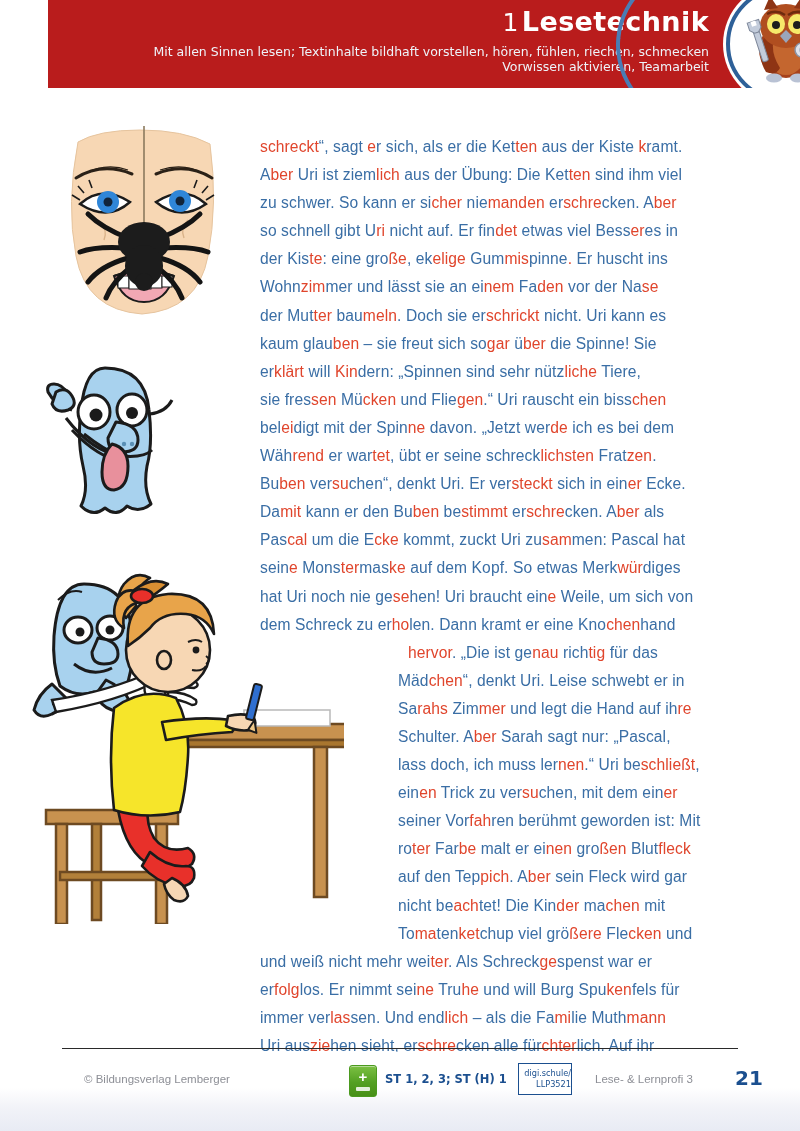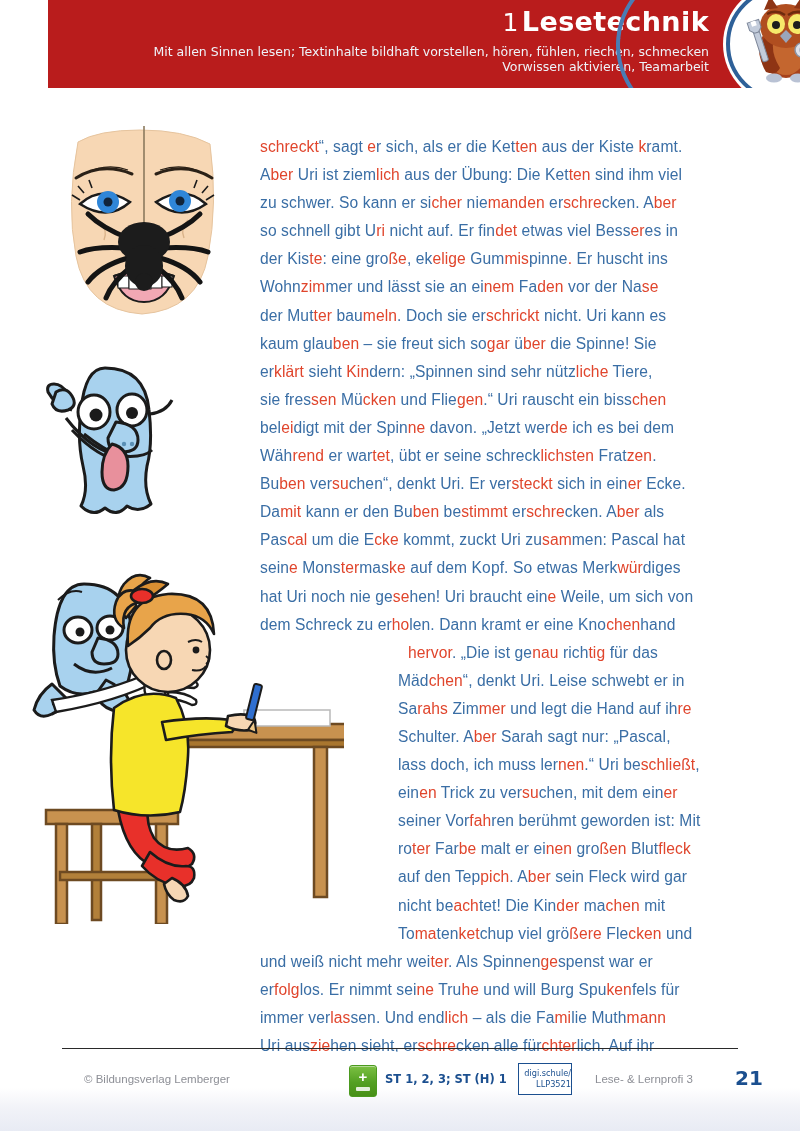--- a/index.html
+++ b/index.html
@@ -430,42 +430,42 @@
     <div class="textcol">
       <p id="story-lines">
           <span class="line"><span class="r">schreckt</span><span class="b">“, sagt </span><span class="r">e</span><span class="b">r sich, als er die Ket</span><span class="r">ten</span><span class="b"> aus der Kiste </span><span class="r">k</span><span class="b">ramt.</span></span>
           <span class="line"><span class="b">A</span><span class="r">ber</span><span class="b"> Uri ist ziem</span><span class="r">lich</span><span class="b"> aus der Übung</span><span class="b">: Die Ket</span><span class="r">ten</span><span class="b"> sind ihm viel</span></span>
           <span class="line"><span class="b">zu schwer. So kann er si</span><span class="r">cher</span><span class="b"> nie</span><span class="r">manden</span><span class="b"> er</span><span class="r">schre</span><span class="b">cken. A</span><span class="r">ber</span></span>
           <span class="line"><span class="b">so schnell gibt U</span><span class="r">ri</span><span class="b"> nicht auf. Er fin</span><span class="r">det</span><span class="b"> etwas viel Bess</span><span class="r">er</span><span class="b">es in</span></span>
           <span class="line"><span class="b">der Kis</span><span class="r">te</span><span class="b">: eine gro</span><span class="r">ße</span><span class="b">, ek</span><span class="r">elige</span><span class="b"> Gum</span><span class="r">mis</span><span class="b">pinne</span><span class="r">.</span><span class="b"> Er huscht ins</span></span>
           <span class="line"><span class="b">Wohn</span><span class="r">zim</span><span class="b">mer und lässt sie an ei</span><span class="r">nem</span><span class="b"> Fa</span><span class="r">den</span><span class="b"> vor der Na</span><span class="r">se</span></span>
           <span class="line"><span class="b">der Mut</span><span class="r">ter</span><span class="b"> bau</span><span class="r">meln</span><span class="b">. Doch sie er</span><span class="r">schrickt</span><span class="b"> nicht. Uri kann es</span></span>
           <span class="line"><span class="b">kaum glau</span><span class="r">ben</span><span class="b"> – sie freut sich so</span><span class="r">gar</span><span class="b"> ü</span><span class="r">ber</span><span class="b"> die Spinne! Sie</span></span>
-          <span class="line"><span class="b">er</span><span class="r">klärt</span><span class="b"> sieht </span><span class="r">Kin</span><span class="b">dern</span><span class="b">: „Spinnen sind sehr nütz</span><span class="r">liche</span><span class="b"> Tiere,</span></span>
+          <span class="line"><span class="b">er</span><span class="r">klärt</span><span class="b"> will </span><span class="r">Kin</span><span class="b">dern</span><span class="b">: „Spinnen sind sehr nütz</span><span class="r">liche</span><span class="b"> Tiere,</span></span>
           <span class="line"><span class="b">sie fres</span><span class="r">sen</span><span class="b"> Mü</span><span class="r">cken</span><span class="b"> und Flie</span><span class="r">gen</span><span class="b">.“ Uri rauscht ein biss</span><span class="r">chen</span></span>
           <span class="line"><span class="b">bel</span><span class="r">ei</span><span class="b">digt mit der Spin</span><span class="r">ne</span><span class="b"> davon. „Jetzt wer</span><span class="r">de</span><span class="b"> ich es bei dem</span></span>
           <span class="line"><span class="b">Wäh</span><span class="r">rend</span><span class="b"> er war</span><span class="r">tet</span><span class="b">, übt er seine schreck</span><span class="r">lichsten</span><span class="b"> Frat</span><span class="r">zen</span><span class="b">.</span></span>
           <span class="line"><span class="b">Bu</span><span class="r">ben</span><span class="b"> ver</span><span class="r">su</span><span class="b">chen“, denkt Uri. Er ver</span><span class="r">steckt</span><span class="b"> sich in ein</span><span class="r">er</span><span class="b"> Ecke.</span></span>
           <span class="line"><span class="b">Da</span><span class="r">mit</span><span class="b"> kann er den Bu</span><span class="r">ben</span><span class="b"> be</span><span class="r">stimmt</span><span class="b"> er</span><span class="r">schre</span><span class="b">cken. A</span><span class="r">ber</span><span class="b"> als</span></span>
           <span class="line"><span class="b">Pas</span><span class="r">cal</span><span class="b"> um die E</span><span class="r">cke</span><span class="b"> kommt, zuckt Uri zu</span><span class="r">sam</span><span class="b">men: Pascal hat</span></span>
           <span class="line"><span class="b">sein</span><span class="r">e</span><span class="b"> Mons</span><span class="r">ter</span><span class="b">mas</span><span class="r">ke</span><span class="b"> auf dem Kopf. So etwas Merk</span><span class="r">wür</span><span class="b">diges</span></span>
           <span class="line"><span class="b">hat Uri noch nie ge</span><span class="r">se</span><span class="b">hen! Uri braucht ein</span><span class="r">e</span><span class="b"> Weile, um sich von</span></span>
           <span class="line"><span class="b">dem Schreck zu er</span><span class="r">ho</span><span class="b">len. Dann kramt er eine Kno</span><span class="r">chen</span><span class="b">hand</span></span>
           <span class="line center-ind"><span class="r">hervor</span><span class="b">. „Die ist ge</span><span class="r">nau</span><span class="b"> rich</span><span class="r">tig</span><span class="b"> für das</span></span>
           <span class="line narrow"><span class="b">Mäd</span><span class="r">chen</span><span class="b">“, denkt Uri. Leise schwebt er in</span></span>
           <span class="line narrow"><span class="b">Sa</span><span class="r">rahs</span><span class="b"> Zim</span><span class="r">mer</span><span class="b"> und legt die Hand auf ih</span><span class="r">re</span></span>
           <span class="line narrow"><span class="b">Schulter. A</span><span class="r">ber</span><span class="b"> Sarah sagt nur: „Pascal,</span></span>
           <span class="line narrow"><span class="b">lass doch, ich muss ler</span><span class="r">nen</span><span class="b">.“ Uri be</span><span class="r">schließt</span><span class="b">,</span></span>
           <span class="line narrow"><span class="b">ein</span><span class="r">en</span><span class="b"> Trick zu ver</span><span class="r">su</span><span class="b">chen, mit dem ein</span><span class="r">er</span></span>
           <span class="line narrow"><span class="b">seiner Vor</span><span class="r">fah</span><span class="b">ren berühmt geworden ist: Mit</span></span>
           <span class="line narrow"><span class="b">ro</span><span class="r">ter</span><span class="b"> Far</span><span class="r">be</span><span class="b"> malt er ei</span><span class="r">nen</span><span class="b"> gro</span><span class="r">ßen</span><span class="b"> Blut</span><span class="r">fleck</span></span>
           <span class="line narrow"><span class="b">auf den Tep</span><span class="r">pich</span><span class="b">. A</span><span class="r">ber</span><span class="b"> sein Fleck wird gar</span></span>
           <span class="line narrow"><span class="b">nicht be</span><span class="r">ach</span><span class="b">tet! Die Kin</span><span class="r">der</span><span class="b"> ma</span><span class="r">chen</span><span class="b"> mit</span></span>
           <span class="line narrow"><span class="b">To</span><span class="r">ma</span><span class="b">ten</span><span class="r">ket</span><span class="b">chup viel grö</span><span class="r">ßere</span><span class="b"> Fle</span><span class="r">cken</span><span class="b"> und</span></span>
-          <span class="line"><span class="b">und weiß nicht mehr wei</span><span class="r">ter</span><span class="b">. Als Spinnen</span><span class="r">ge</span><span class="b">spenst war er</span></span>
+          <span class="line"><span class="b">und weiß nicht mehr wei</span><span class="r">ter</span><span class="b">. Als Schreck</span><span class="r">ge</span><span class="b">spenst war er</span></span>
           <span class="line"><span class="b">er</span><span class="r">folg</span><span class="b">los. Er nimmt sei</span><span class="r">ne</span><span class="b"> Tru</span><span class="r">he</span><span class="b"> und will Burg Spu</span><span class="r">ken</span><span class="b">fels für</span></span>
           <span class="line"><span class="b">immer ver</span><span class="r">las</span><span class="b">sen. Und end</span><span class="r">lich</span><span class="b"> – als die Fa</span><span class="r">mi</span><span class="b">lie Muth</span><span class="r">mann</span></span>
           <span class="line"><span class="b">Uri aus</span><span class="r">zie</span><span class="b">hen sieht, er</span><span class="r">schre</span><span class="b">cken alle für</span><span class="r">chter</span><span class="b">lich. Auf ihr</span></span>
           <span class="line"><span class="b">Burg</span><span class="r">ge</span><span class="b">spenst woll</span><span class="r">en</span><span class="b"> sie auf kein</span><span class="r">en</span><span class="b"> Fall ver</span><span class="r">zich</span><span class="b">ten!</span></span>
         </p>
     </div>
   </div>
 </div>
 
 <div class="footer-rule"></div>

